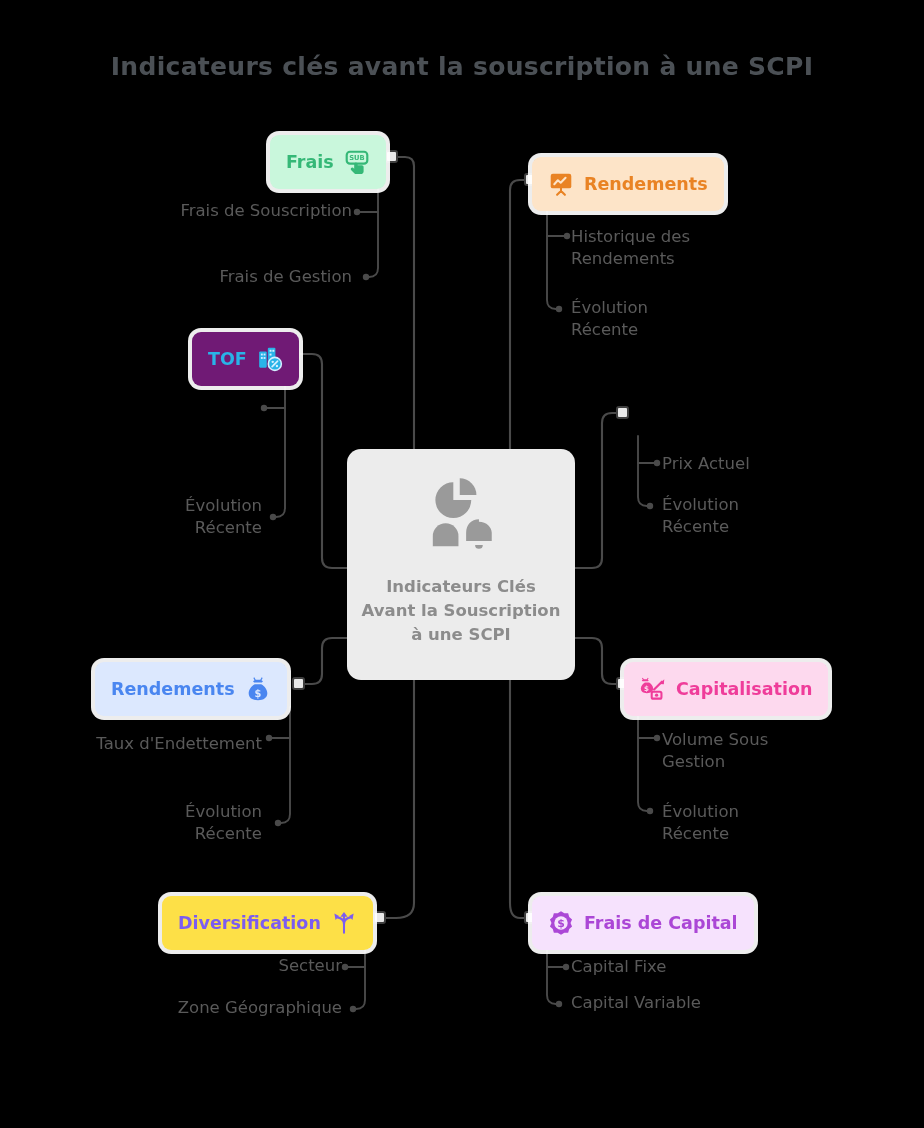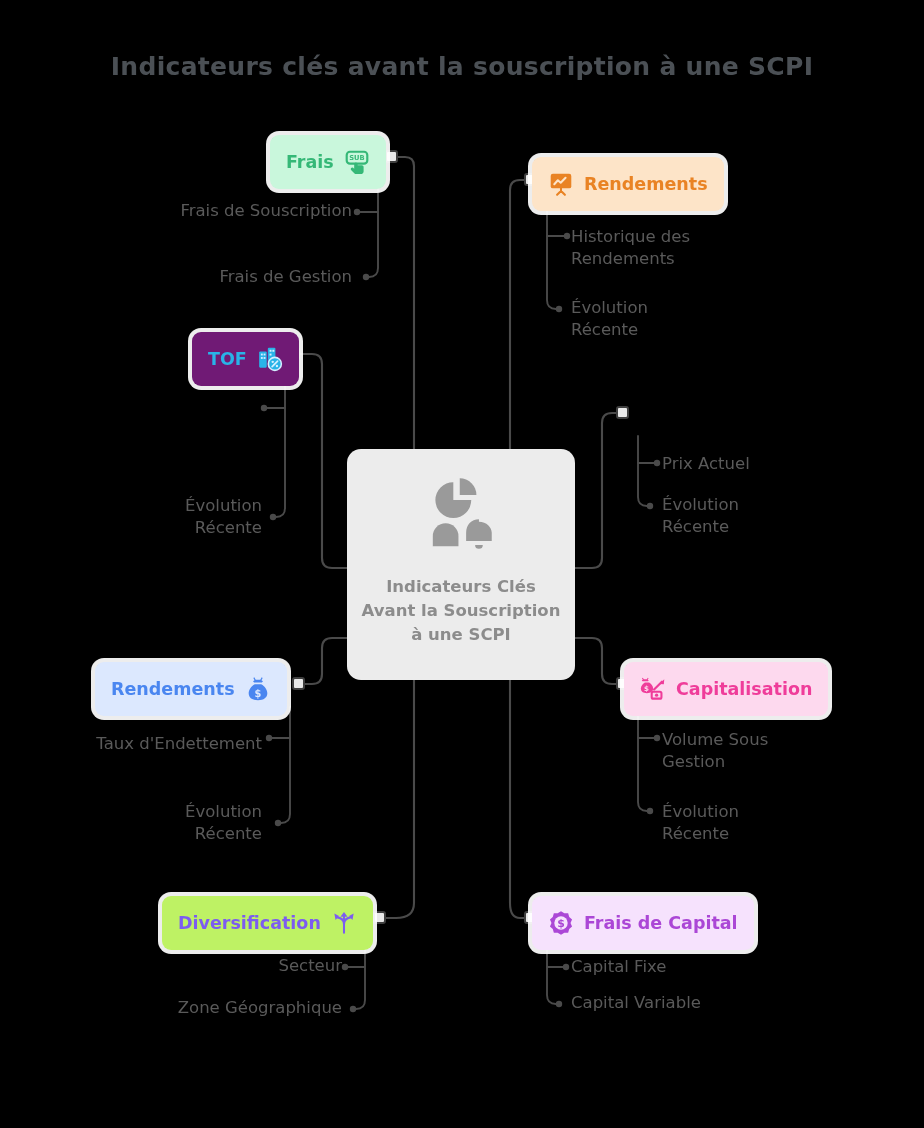--- a/index.html
+++ b/index.html
@@ -176,21 +176,21 @@
     <span class="ptxt">Rendements</span>
     <svg class="pico" viewBox="0 0 24 24">
       <path fill="#4a86f0" d="M8.6 1.2l1.3 2.2h4.2l1.3-2.2.9.6-1.1 2.2 1.4.9-1 1H8.4l-1-1 1.4-.9-1.1-2.2z"></path>
       <path fill="#4a86f0" d="M9 7.6h6c3.3 2 5.6 5 5.6 8.4 0 4-3.2 6.4-8.6 6.4S3.4 20 3.4 16c0-3.4 2.3-6.4 5.6-8.4z"></path>
       <text x="12" y="19" font-family="DejaVu Sans" font-size="9" font-weight="700" fill="#dce8fe" text-anchor="middle">$</text>
     </svg>
   </div>
   <div class="leaf r" style="left:80px; top:726px; width:182px;margin-top:7px;">Taux d'Endettement</div>
   <div class="leaf r" style="left:135px; top:801px; width:127px;">Évolution Récente</div>
 
-  <div class="pill lbl-left" style="left:162px; top:896px; background:#bef264; color:#7c5cf0;">
+  <div class="pill lbl-left" style="left:162px; top:896px; background:#fde047; color:#7c5cf0;">
     <span class="ptxt">Diversification</span>
     <svg class="pico" viewBox="0 0 24 24">
       <g stroke="#7c5cf0" stroke-width="1.9" fill="none" stroke-linecap="round">
         <path d="M12 21V6"></path>
         <path d="M12 13c0-3.6-2.4-5.6-6-6.2"></path>
         <path d="M12 13c0-3.6 2.4-5.6 6-6.2"></path>
       </g>
       <path fill="#7c5cf0" d="M12 1.8l3.3 4.4H8.7z"></path>
       <path fill="#7c5cf0" d="M3.1 3.2l4.3 2.4-3.2 3.6z"></path>
       <path fill="#7c5cf0" d="M20.9 3.2l-1.1 6-3.2-3.6z"></path>

